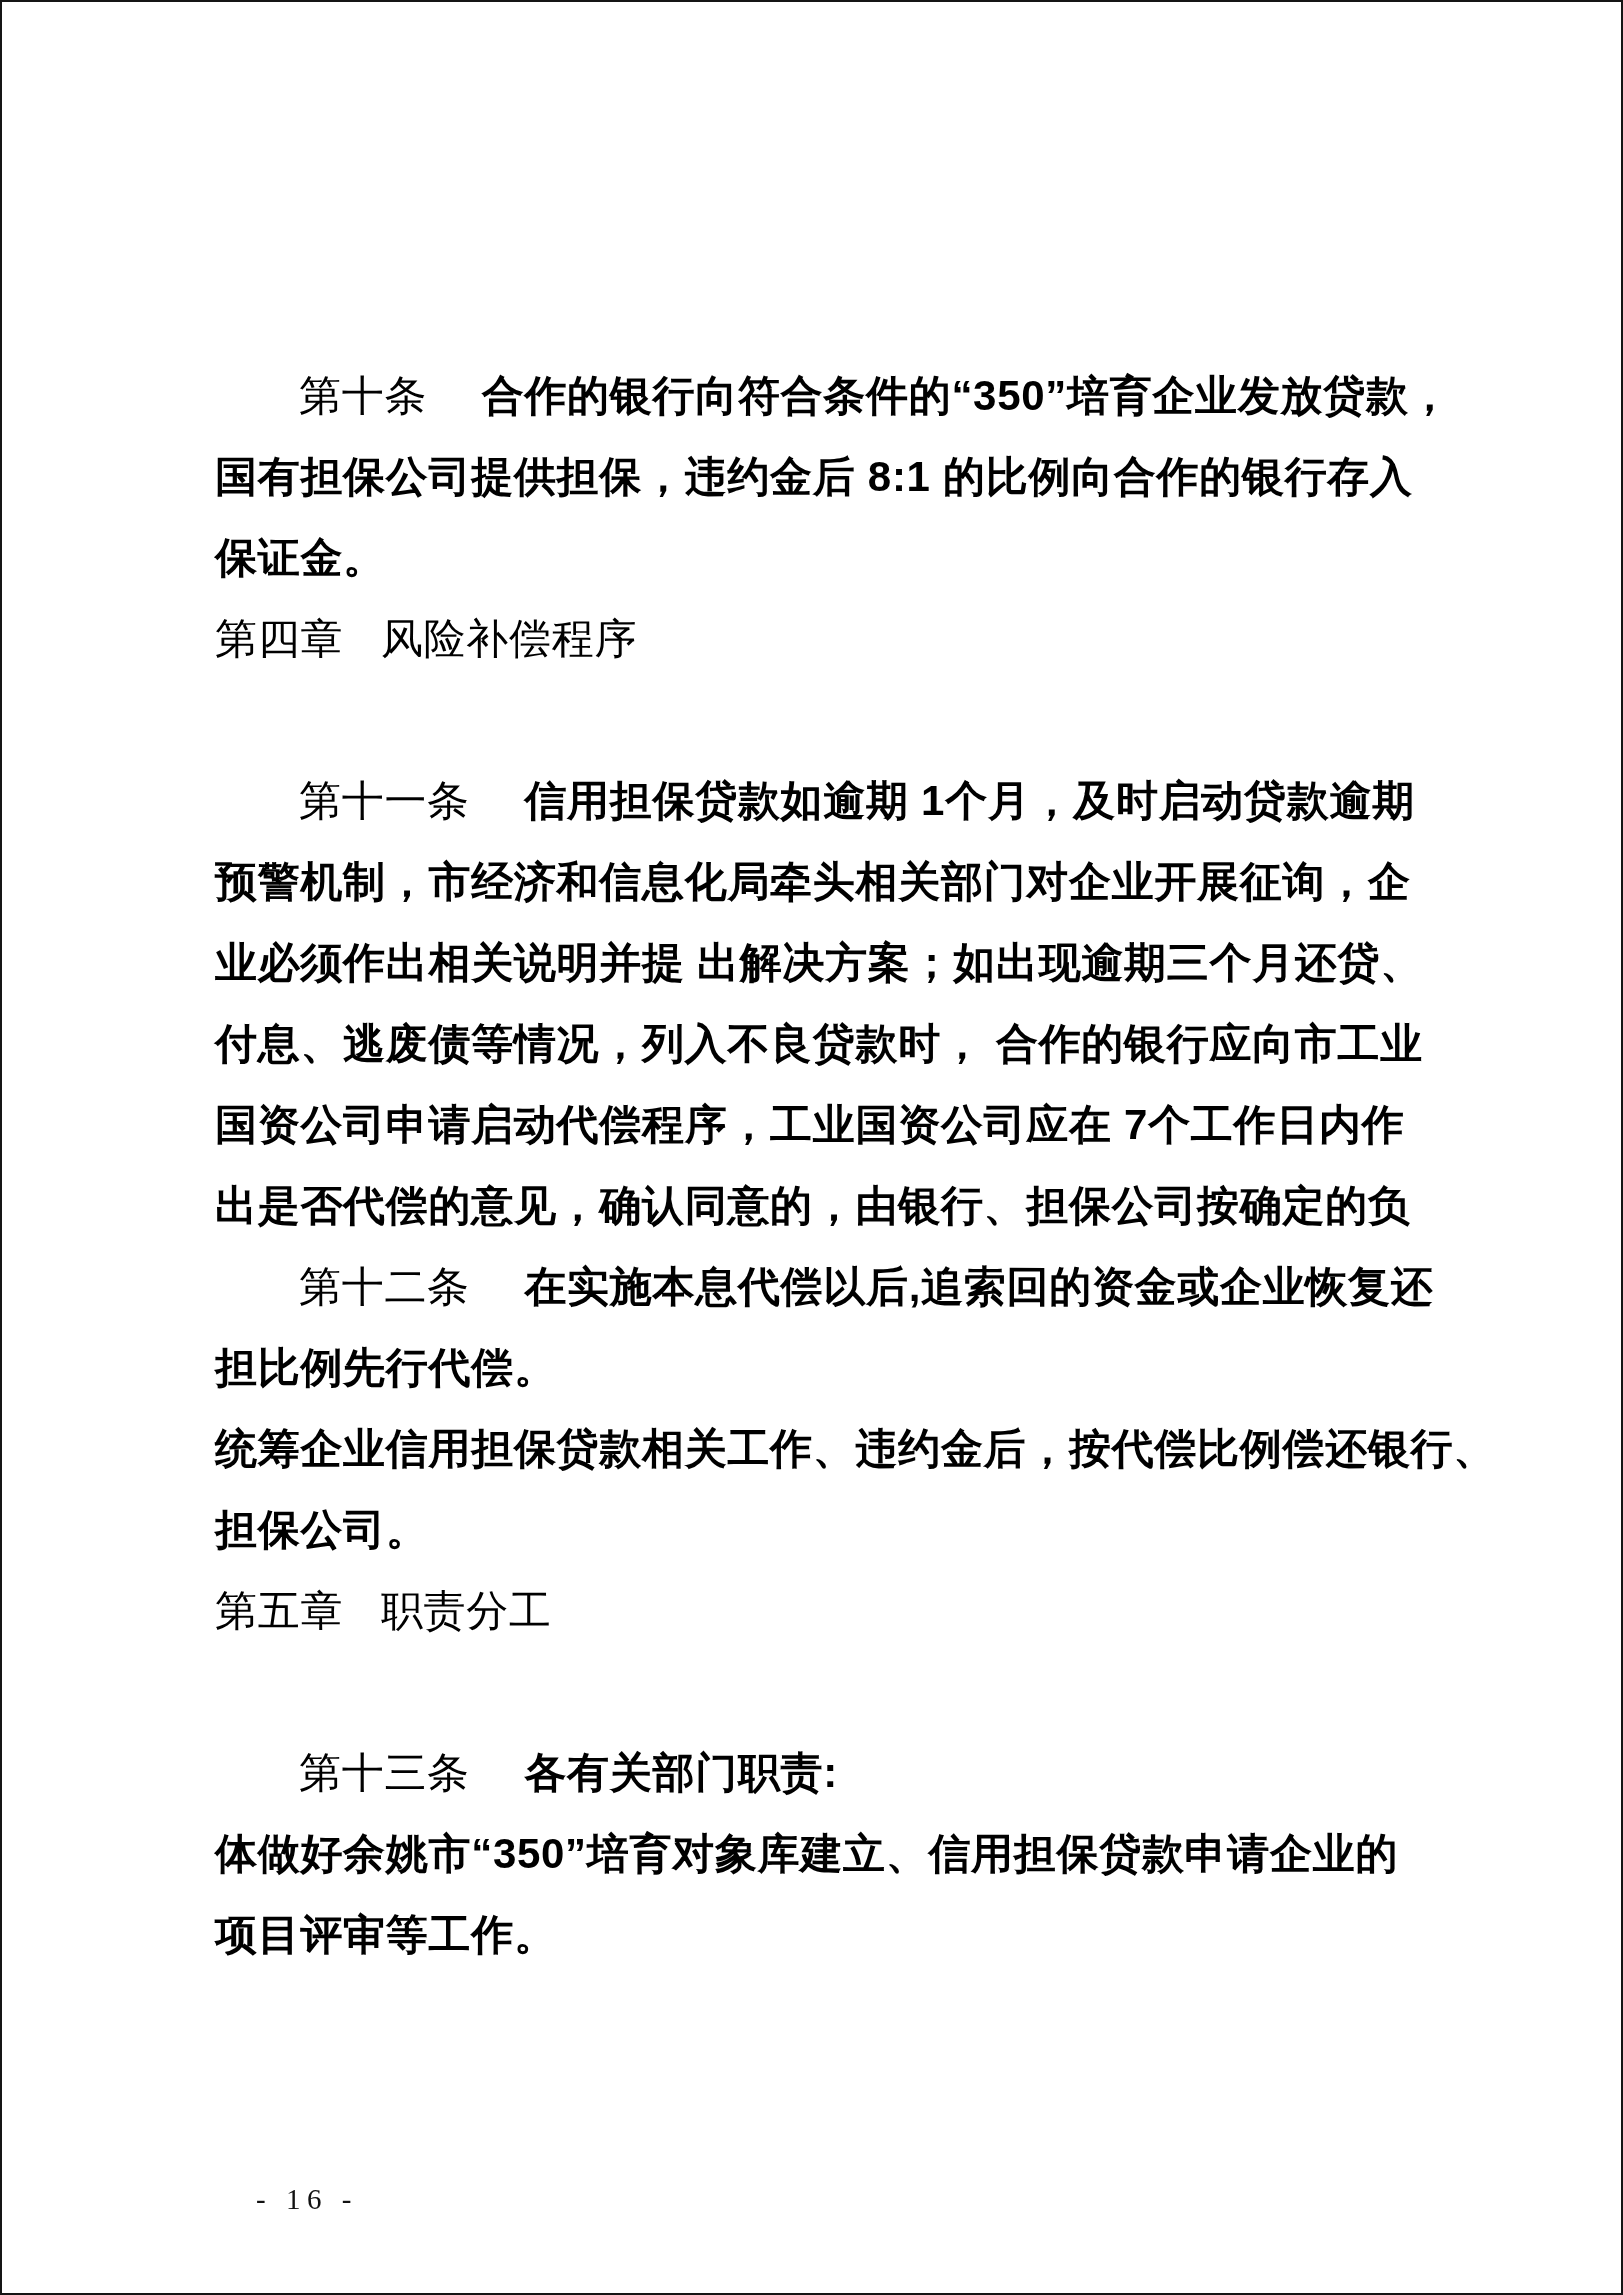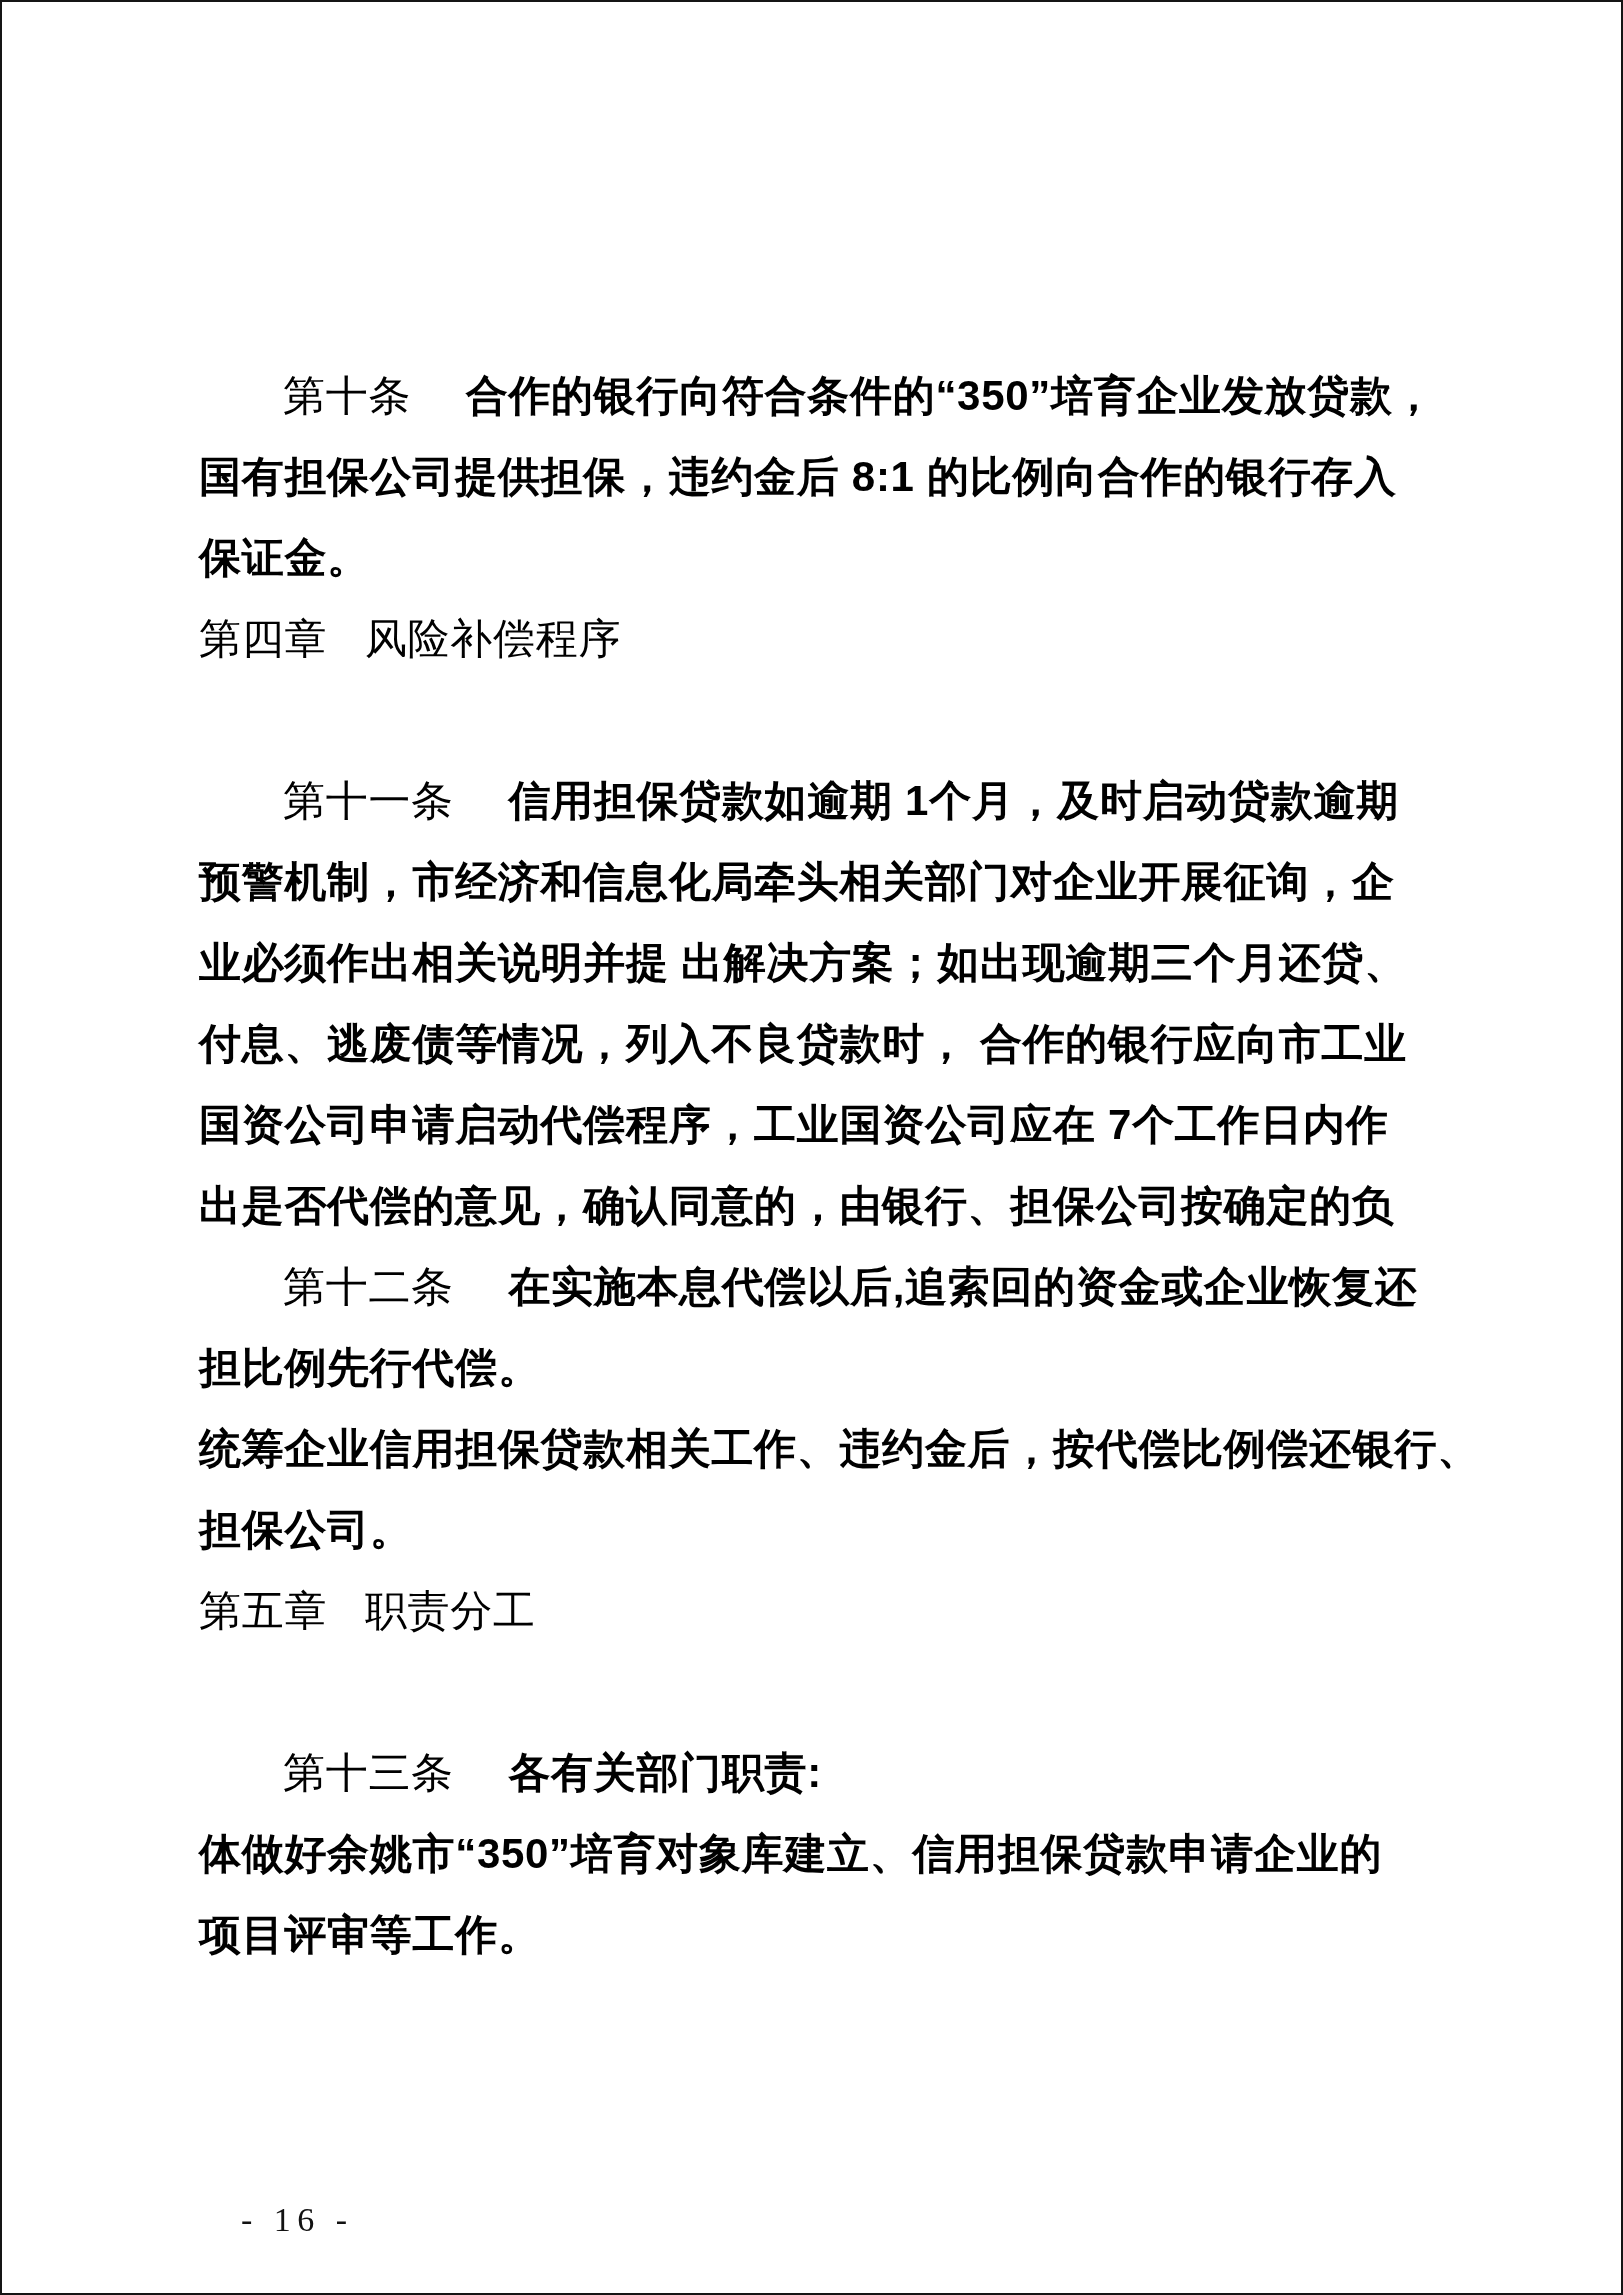--- a/index.html
+++ b/index.html
@@ -13,21 +13,21 @@
     height: 2295px;
     box-sizing: border-box;
     background: #ffffff;
     border: 2.6px solid #151515;
     overflow: hidden;
     font-family: "Liberation Sans", sans-serif;
     color: #000000;
   }
   .content {
     position: absolute;
-    left: 197px;
+    left: 213px;
     right: 188px;
     top: 353px;
   }
   .line {
     display: block;
     font-size: 42px;
     line-height: 81px;
     height: 81px;
     white-space: nowrap;
     font-weight: 700;
@@ -49,29 +49,28 @@
     margin-right: 0.9em;
   }
   .heading .title {
     font-weight: 400;
   }
   .bold {
     font-weight: 700;
   }
   .page-number {
     position: absolute;
-    left: 239px;
+    left: 254px;
     top: 2178px;
     font-family: "Liberation Serif", serif;
     font-weight: 400;
-    font-size: 34px;
+    font-size: 29px;
     line-height: 39px;
     letter-spacing: 6.5px;
     color: #111111;
-    margin-top: 20px;
   }
 </style>
 </head>
 <body>
 
 <div class="page">
   <div class="content">
 
     <div class="line indent"><span class="term">第十条</span><span class="bold">合作的银行向符合条件的“350”培育企业发放贷款，</span></div>
     <div class="line"><span class="bold">国有担保公司提供担保，违约金后 8:1 的比例向合作的银行存入</span></div>

